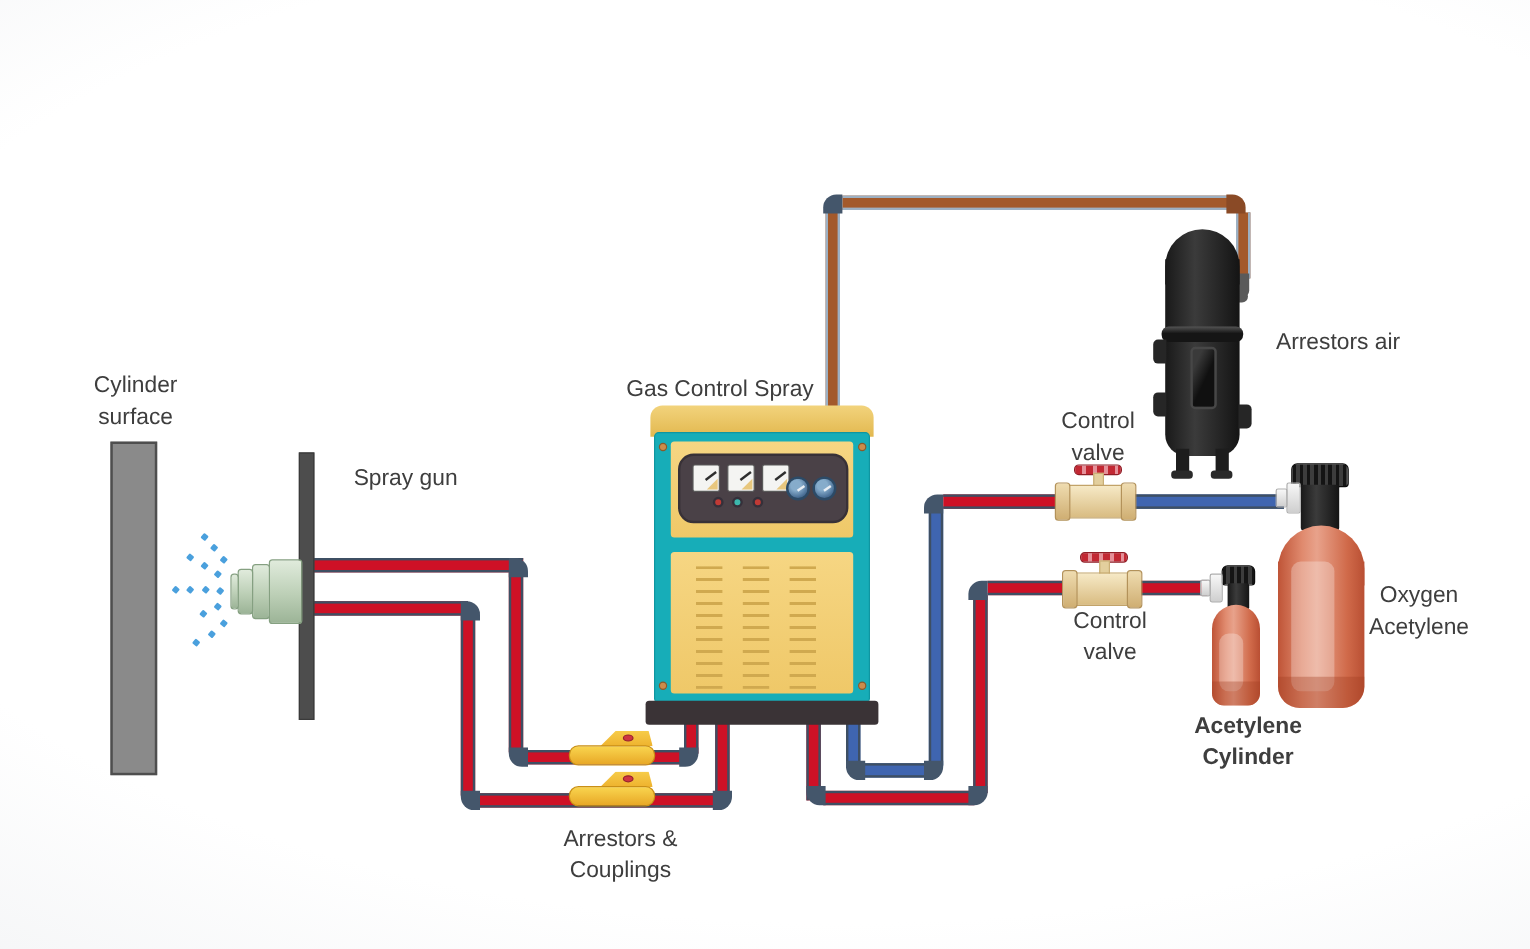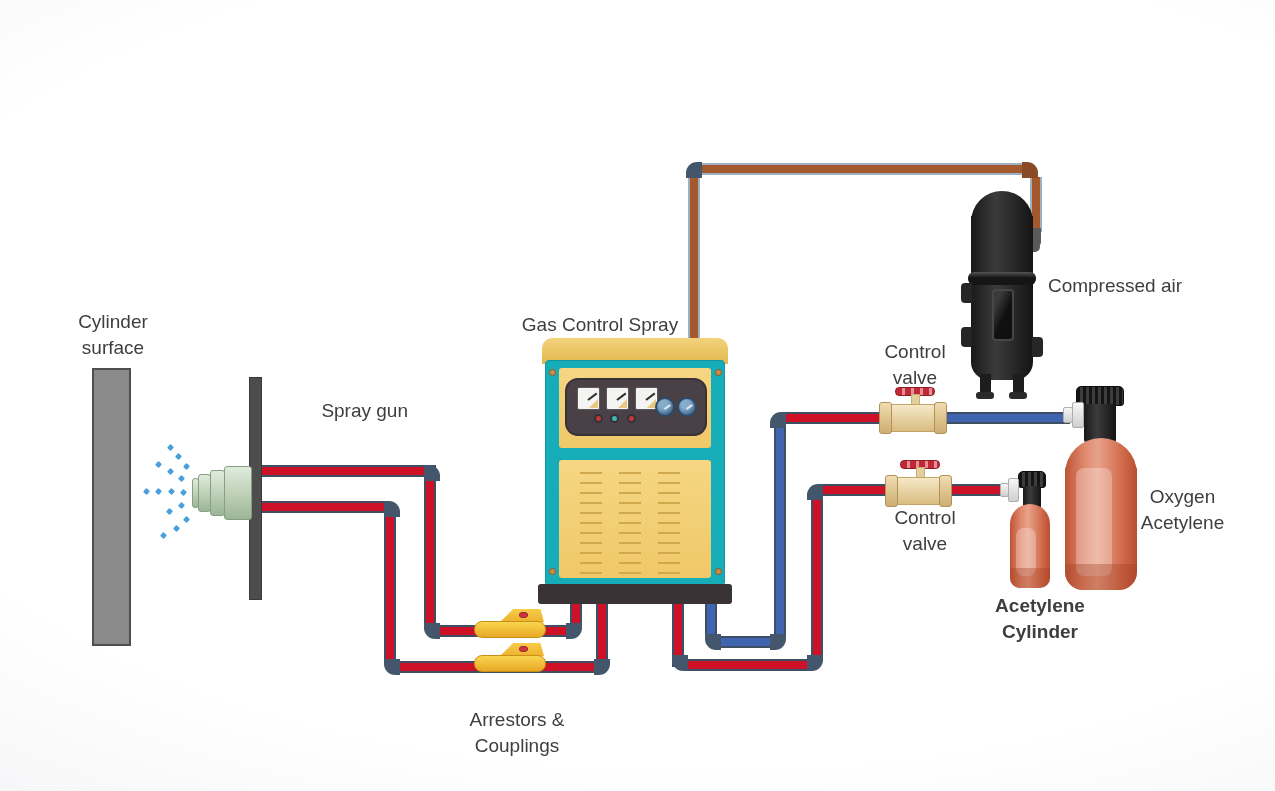--- a/index.html
+++ b/index.html
@@ -193,22 +193,22 @@
   <i class="dot" style="left:169px;top:489px;"></i>
   <i class="dot" style="left:156px;top:489px;"></i>
   <i class="dot" style="left:144px;top:489px;"></i>
   <i class="dot" style="left:179px;top:503px;"></i>
   <i class="dot" style="left:167px;top:509px;"></i>
   <i class="dot" style="left:184px;top:517px;"></i>
   <i class="dot" style="left:174px;top:526px;"></i>
   <i class="dot" style="left:161px;top:533px;"></i>
 
   <b class="lbl" style="left:52px;top:309px;width:122px;">Cylinder surface</b>
-  <b class="lbl" style="left:268px;top:398px;width:140px;text-align:right;">Spray gun</b>
+  <b class="lbl" style="left:268px;top:386px;width:140px;">Spray gun</b>
   <b class="lbl" style="left:510px;top:312px;width:180px;">Gas Control Spray</b>
-  <b class="lbl" style="left:1045px;top:273px;width:140px;">Compressed air</b>
+  <b class="lbl" style="left:1045px;top:273px;width:140px;">Arrestors air</b>
   <b class="lbl" style="left:865px;top:339px;width:100px;">Control valve</b>
   <b class="lbl" style="left:875px;top:505px;width:100px;">Control valve</b>
   <b class="lbl" style="left:1135px;top:484px;width:95px;">Oxygen Acetylene</b>
   <b class="lbl" style="left:985px;top:593px;width:110px;font-weight:bold;">Acetylene Cylinder</b>
-  <b class="lbl" style="left:452px;top:687px;width:130px;margin-top:20px;">Arrestors &amp; Couplings</b>
+  <b class="lbl" style="left:452px;top:687px;width:130px;">Arrestors &amp; Couplings</b>
 
 </div>
 
 </body></html>

